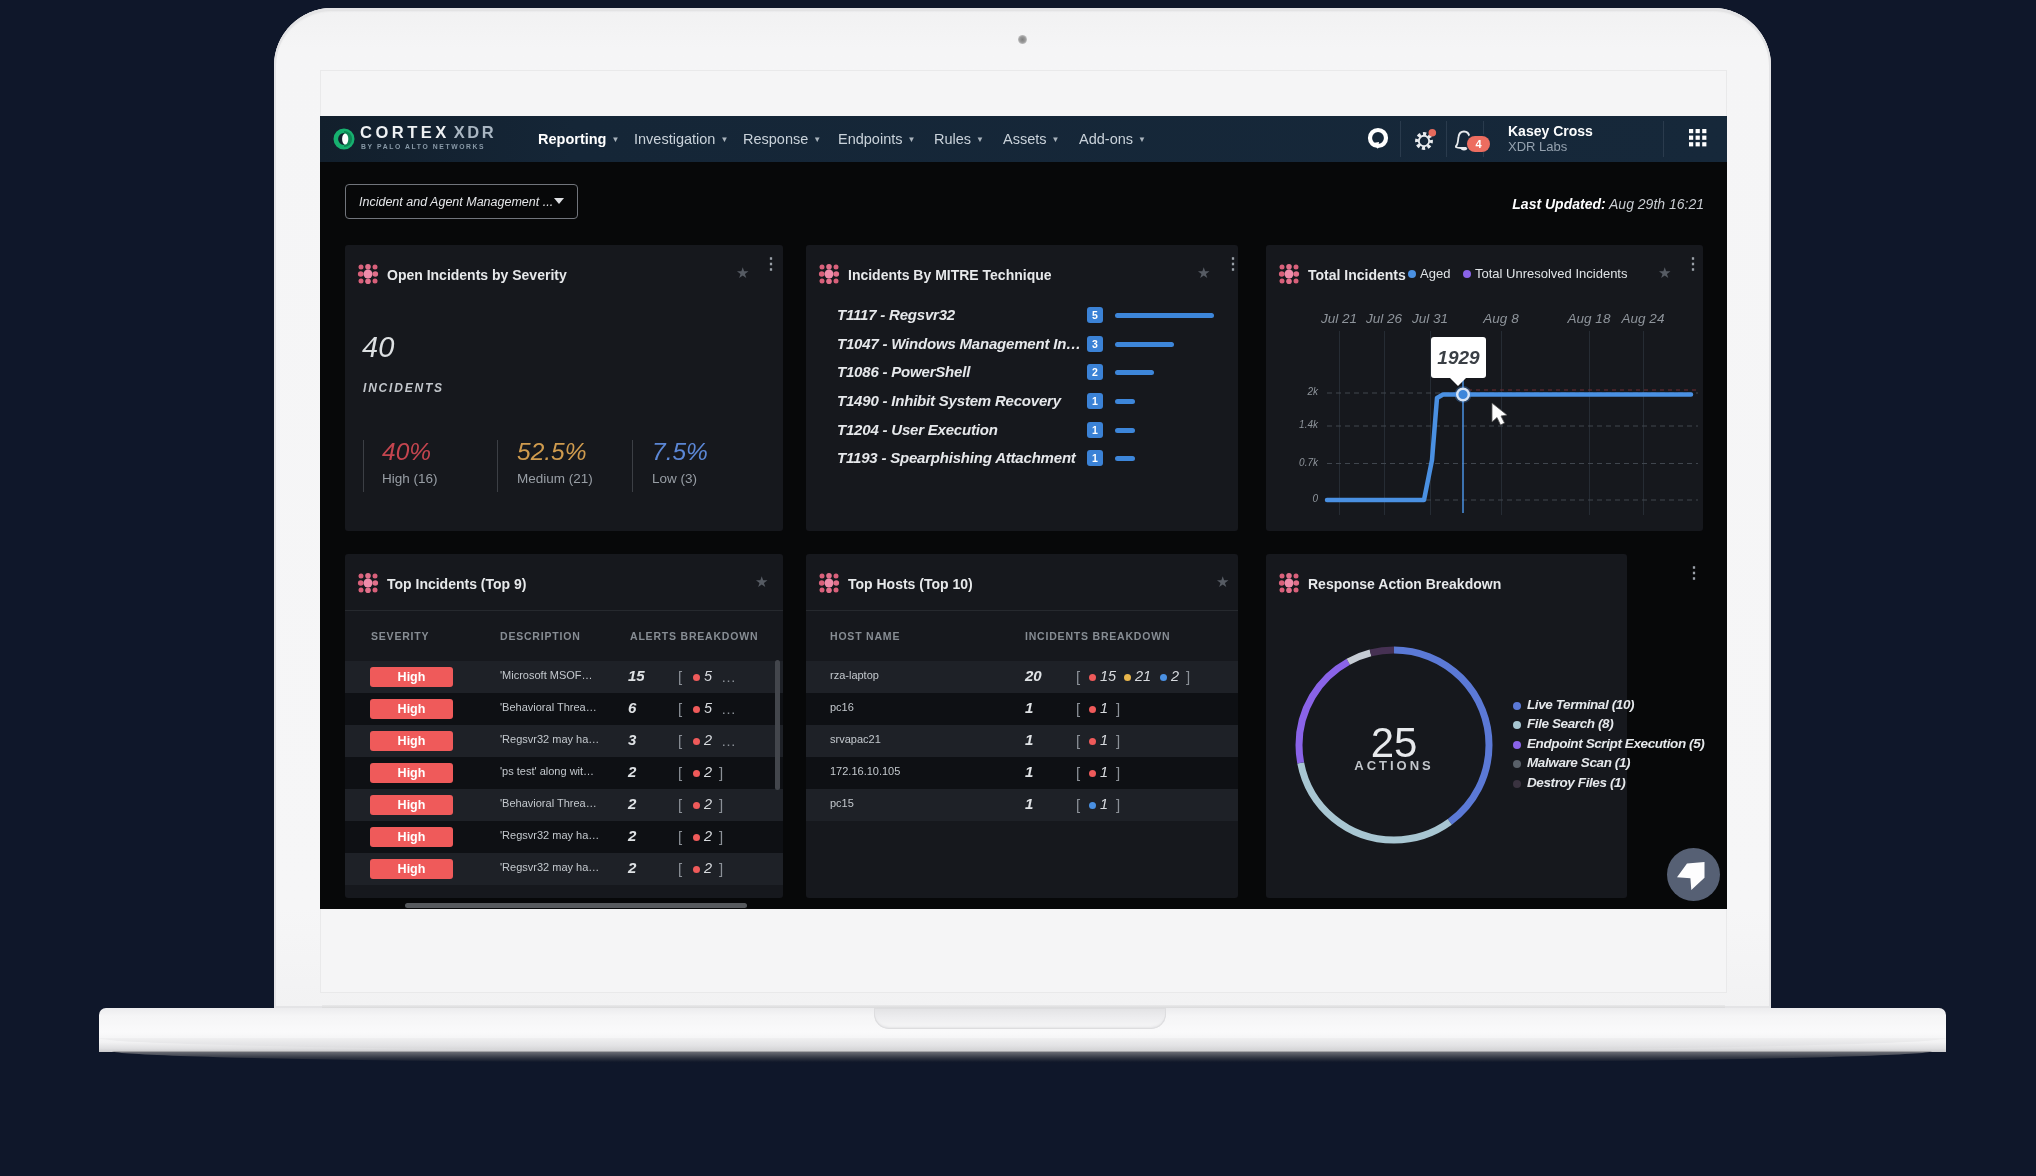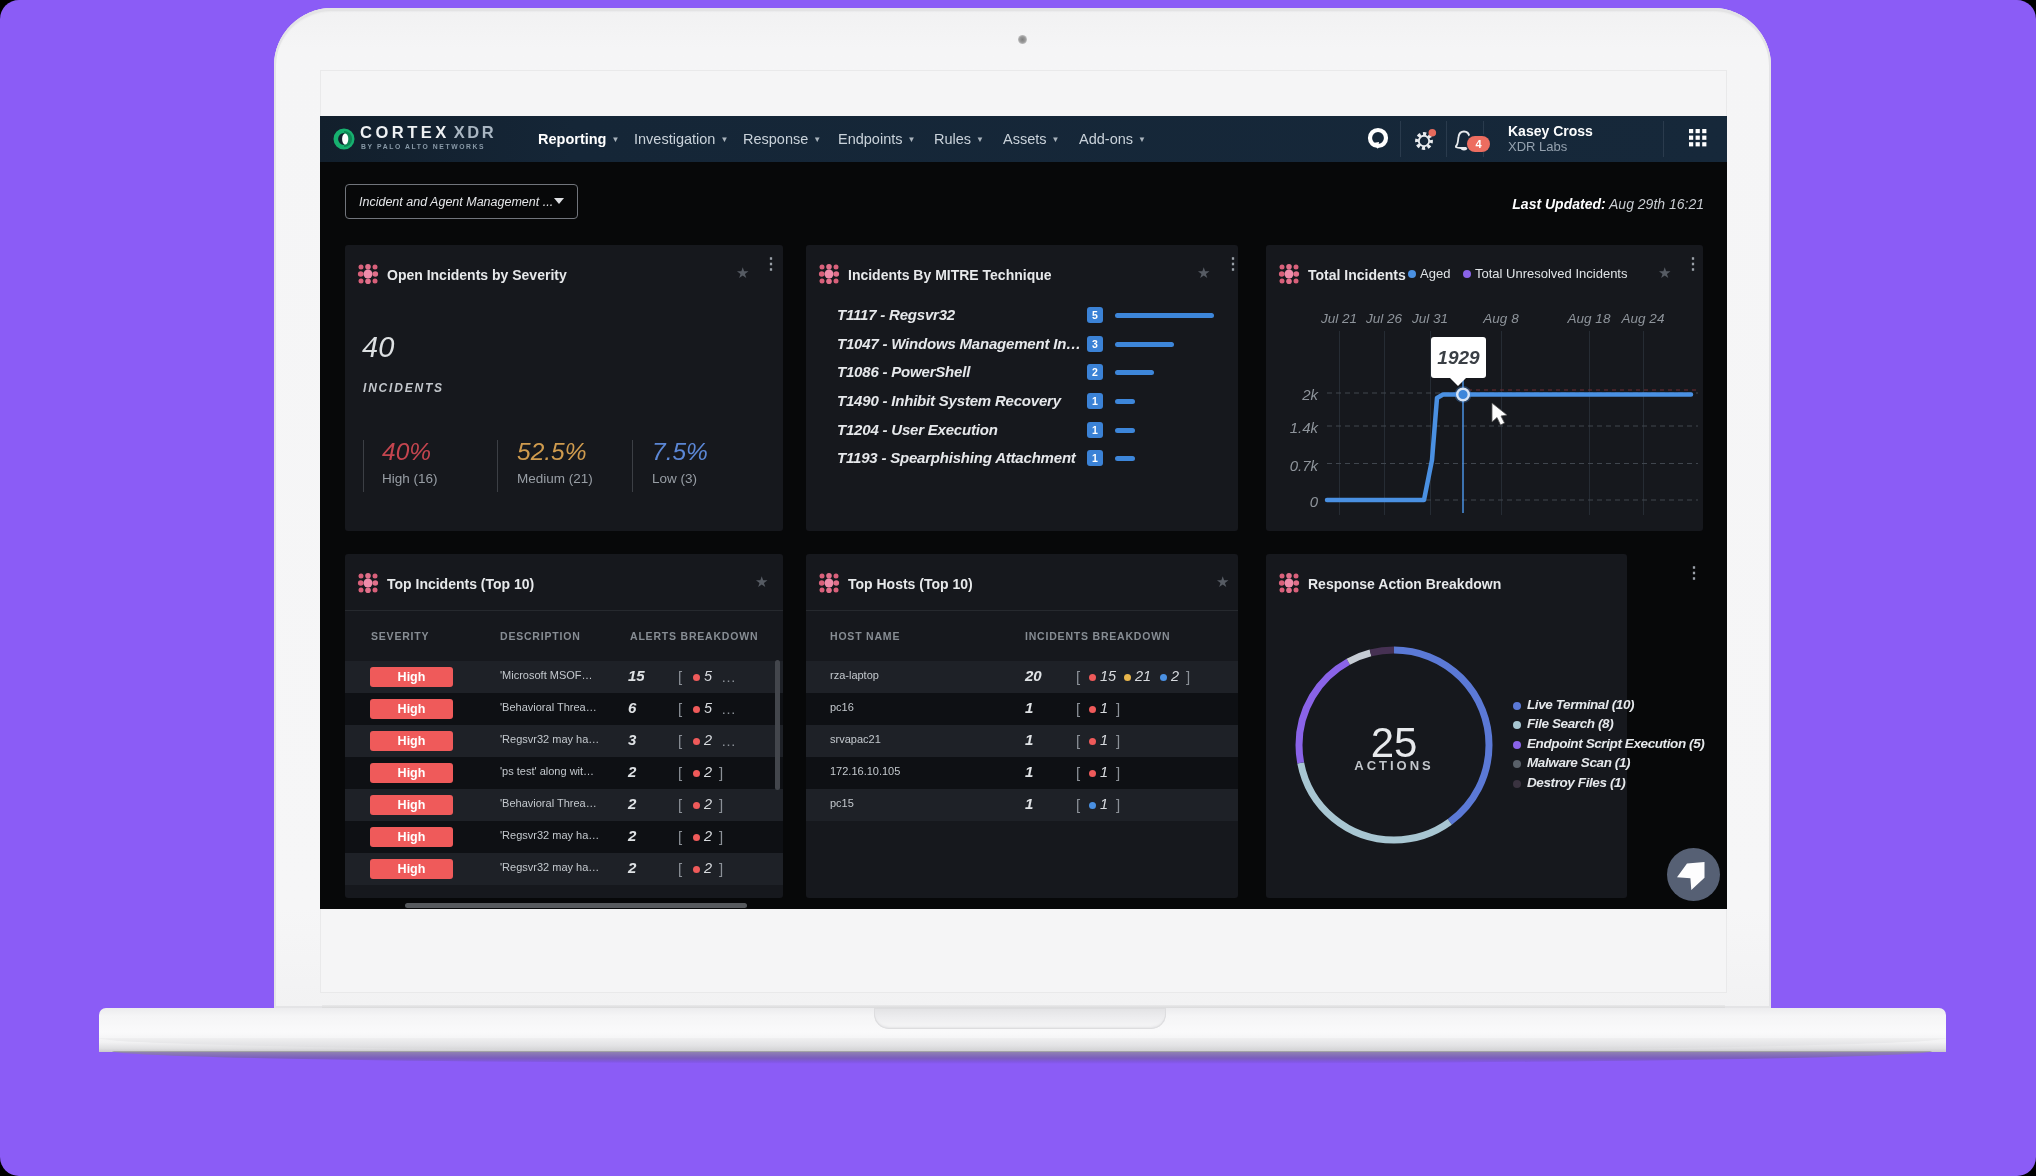--- a/index.html
+++ b/index.html
@@ -1,19 +1,19 @@
 <!DOCTYPE html>
 <html><head>
 <meta charset="utf-8">
 <style>
 * { margin:0; padding:0; box-sizing:border-box; }
 html,body { width:2036px; height:1176px; background:#000; overflow:hidden;
   font-family:"Liberation Sans",sans-serif; }
 .abs { position:absolute; }
-#stage { position:relative; width:2036px; height:1176px; background:#8b5cf6;border-radius:19px; }
+#stage { position:relative; width:2036px; height:1176px; background:#0f172a; }
 
 #lid { left:274px; top:8px; width:1497px; height:1000px;
   background:linear-gradient(180deg,#f1f1f2 0%,#f5f5f6 4%,#f6f6f7 90%,#f2f2f3 100%);
   border-radius:58px 58px 0 0;
   box-shadow:inset 0 0 0 2px #e4e4e6, inset 0 3px 2px #dededf; }
 #camera { left:1018px; top:35px; width:9px; height:9px; border-radius:50%;
   background:radial-gradient(circle at 50% 50%, #808080 0%, #9a9a9a 45%, #d5d5d6 85%);
   filter:blur(0.7px); }
 #screen { left:320px; top:70px; width:1407px; height:923px; background:#f5f5f6;
   box-shadow:inset 0 0 0 1px #e9e9ea; }
@@ -66,21 +66,21 @@
 
 #c2 { left:486px; top:129px; width:432px; height:286px; }
 .mrow { position:absolute; left:31px; font-size:15px; letter-spacing:-0.2px; font-weight:bold; font-style:italic; color:#e6e8eb; white-space:nowrap; }
 .chip { position:absolute; left:281px; width:16px; height:16px; border-radius:3px; background:#3b82d6; color:#fff; font-size:10.5px; font-weight:bold; text-align:center; line-height:16px; }
 .mbar { position:absolute; left:309px; height:5px; border-radius:2.5px; background:#3d86da; }
 
 #c3 { left:946px; top:129px; width:437px; height:286px; }
 .ldot { position:absolute; width:8px; height:8px; border-radius:50%; top:16px; }
 .ltext { position:absolute; top:12px; font-size:13px; color:#dfe3e6; white-space:nowrap; }
 .xlab { position:absolute; top:66px; font-size:13.5px; font-style:italic; color:#8e949b; }
-.ylab { position:absolute; width:34px; text-align:right; font-size:15px; font-style:italic; color:#8e949b; }
+.ylab { position:absolute; width:34px; text-align:right; font-size:10px; font-style:italic; color:#8e949b; }
 .vgrid { position:absolute; top:86px; width:1px; height:184px; background:#262c34; }
 
 #c4 { left:25px; top:438px; width:438px; height:344px; }
 .thead { position:absolute; font-size:10.5px; font-weight:bold; letter-spacing:0.8px; color:#878d94; }
 .hdivider { position:absolute; left:0; top:56px; width:100%; height:1px; background:#26292e; }
 .trow { position:absolute; left:0; width:100%; height:32px; }
 .rowA { background:#1e2127; }
 .rowB { background:#0e1014; }
 .pill { position:absolute; left:25px; top:6px; width:83px; height:20px; border-radius:3px; background:#ef5a5a; color:#fff; font-size:12.5px; font-weight:bold; text-align:center; line-height:20px; }
 .desc { position:absolute; left:155px; top:8px; font-size:11px; color:#c3c8cd; white-space:nowrap; }
@@ -291,21 +291,21 @@
             <circle cx="11" cy="3.7" r="2.8" fill="#e2708b"></circle>
             <circle cx="18" cy="4" r="2.5" fill="#d9607a"></circle>
             <circle cx="3.7" cy="11" r="2.8" fill="#d9607a"></circle>
             <circle cx="11" cy="11" r="4.5" fill="#ef8caa"></circle>
             <circle cx="18.3" cy="11" r="2.8" fill="#e2708b"></circle>
             <circle cx="4" cy="18" r="2.5" fill="#d9607a"></circle>
             <circle cx="11" cy="18.3" r="2.8" fill="#e2708b"></circle>
             <circle cx="18" cy="18" r="2.5" fill="#d9607a"></circle>
           </g>
         </svg>
-      <div class="ctitle">Top Incidents (Top 10)</div>
+      <div class="ctitle">Top Incidents (Top 9)</div>
       <div class="star" style="left:410px">★</div>
       <div class="hdivider"></div>
       <div class="thead" style="left:26px;top:76px">SEVERITY</div>
       <div class="thead" style="left:155px;top:76px">DESCRIPTION</div>
       <div class="thead" style="left:285px;top:76px">ALERTS BREAKDOWN</div>
       <div class="trow rowA" style="top:107px">
           <div class="pill">High</div>
           <div class="desc">'Microsoft MSOF…</div>
           <div class="cnt">15</div>
           <div class="brk" style="left:333px">[</div>

